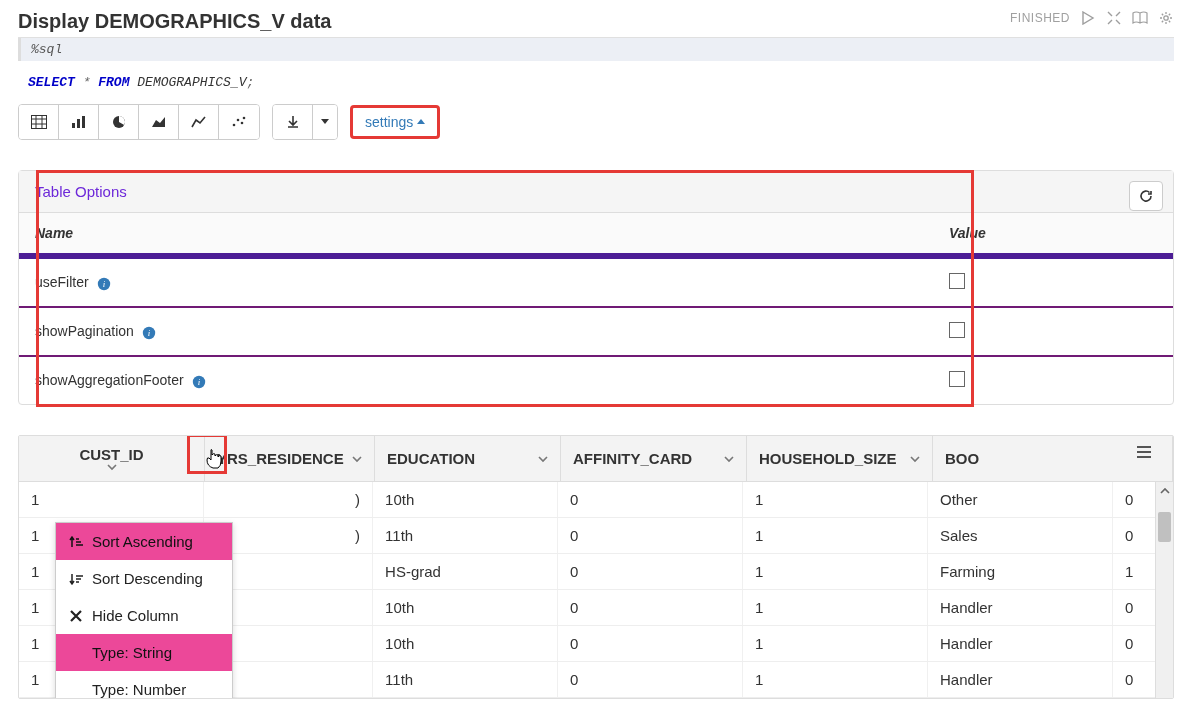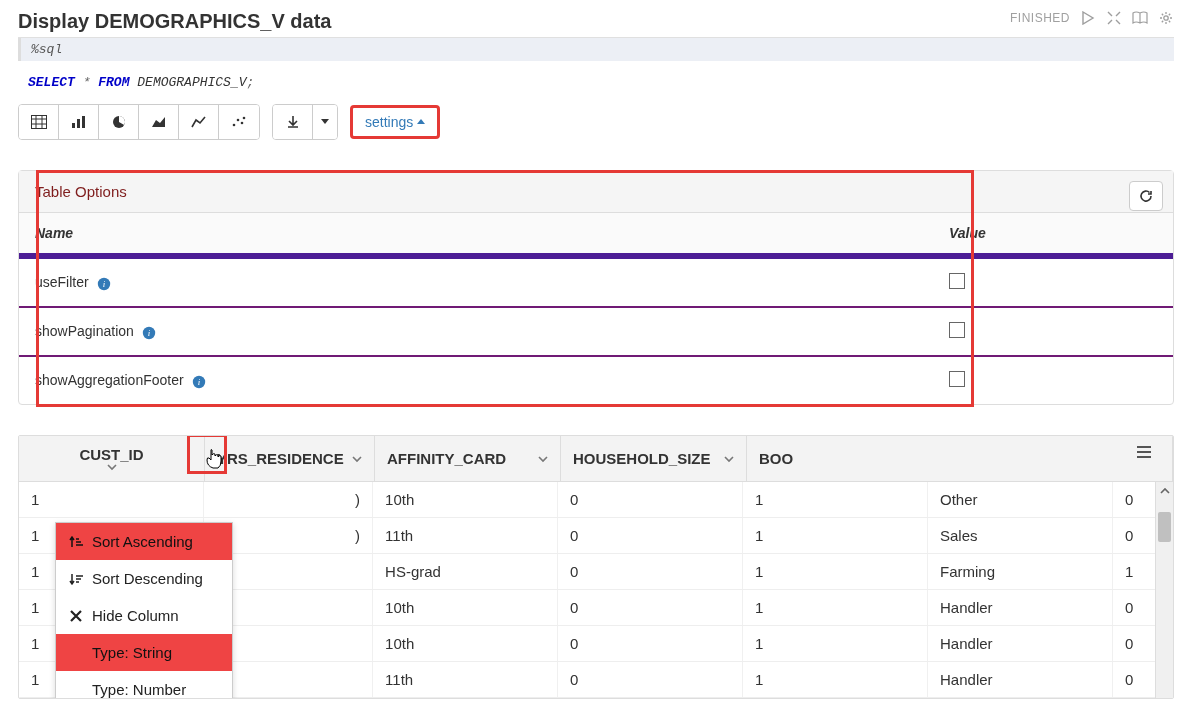--- a/index.html
+++ b/index.html
@@ -18,21 +18,21 @@
 .toolbar { display: flex; align-items: center; gap: 0; margin-top: 4px; }
 .btn-group { display: inline-flex; border: 1px solid #ccc; border-radius: 4px; overflow: hidden; margin-right: 12px; }
 .btn-group .tb-btn { border-right: 1px solid #ccc; }
 .btn-group .tb-btn:last-child { border-right: none; }
 .tb-btn { width: 40px; height: 34px; background: #fff; display: inline-flex; align-items: center; justify-content: center; cursor: pointer; color: #333; }
 .settings-btn { height: 34px; padding: 0 12px; border: 1px solid #ccc; border-radius: 4px; background: #fff; color: #337ab7; display: inline-flex; align-items: center; gap: 4px; cursor: pointer; font-size: 14px; }
 .red-box { border: 3px solid #e53935; }
 .settings-btn.red-box { padding: 0 12px; }
 .panel { margin-top: 30px; border: 1px solid #ddd; border-radius: 4px; position: relative; }
 .refresh-btn { position: absolute; right: 10px; top: 10px; width: 34px; height: 30px; border: 1px solid #ccc; border-radius: 4px; background: #fff; display: flex; align-items: center; justify-content: center; cursor: pointer; z-index: 2; }
-.panel-header { background: #f5f5f5; padding: 12px 16px; font-size: 15px; color: #7f1d1d; }
+.panel-header { background: #f5f5f5; padding: 12px 16px; font-size: 15px; color: #6d28d9; }
 .options-table { width: 100%; border-collapse: collapse; }
 .options-table th { text-align: left; padding: 12px 16px; font-style: italic; font-weight: 700; border-top: 1px solid #ddd; border-bottom: 6px solid #4c1d95; background: #fafafa; }
 .options-table td { padding: 14px 16px; border-bottom: 2px solid #701a75; }
 .options-table tr:last-child td { border-bottom: none; }
 .info-icon { display: inline-flex; width: 14px; height: 14px; vertical-align: middle; margin-left: 4px; color: #337ab7; }
 .checkbox { width: 16px; height: 16px; border: 1.5px solid #666; display: inline-block; cursor: pointer; }
 .options-wrap { position: relative; }
 .options-redbox { position: absolute; border: 3px solid #e53935; left: 18px; right: 200px; top: 0; bottom: -2px; pointer-events: none; }
 .data-area { margin-top: 30px; position: relative; border: 1px solid #ddd; border-radius: 2px; overflow: hidden; }
 .data-header { display: flex; background: #f3f3f3; border-bottom: 1px solid #ddd; }
@@ -48,21 +48,21 @@
 .c6 { flex: 1; min-width: 60px; }
 .data-body { position: relative; }
 .data-row { display: flex; border-bottom: 1px solid #eee; }
 .cell { padding: 9px 12px; font-size: 15px; color: #333; border-right: 1px solid #f0f0f0; }
 .cell:last-child { border-right: none; }
 .scrollbar { position: absolute; right: 0; top: 0; bottom: 0; width: 18px; background: #f0f0f0; border-left: 1px solid #ddd; }
 .scroll-up, .scroll-down { height: 18px; display: flex; align-items: center; justify-content: center; color: #666; cursor: pointer; }
 .scroll-thumb { position: absolute; top: 30px; left: 2px; right: 2px; height: 30px; background: #c0c0c0; border-radius: 2px; cursor: pointer; }
 .menu { position: absolute; left: 36px; top: 40px; width: 178px; background: #fff; border: 1px solid #ccc; box-shadow: 0 2px 6px rgba(0,0,0,0.15); z-index: 10; }
 .menu-item { padding: 10px 12px; font-size: 15px; color: #222; display: flex; align-items: center; gap: 8px; cursor: pointer; }
-.menu-item.hl { background: #ef4444; color: #111; }
+.menu-item.hl { background: #ec4899; color: #111; }
 .menu-item .mi-icon { width: 16px; display: inline-flex; align-items: center; justify-content: center; }
 .hamburger-col { position: absolute; right: 22px; top: 10px; color: #555; cursor: pointer; }
 .chev-redbox { position: absolute; border: 3px solid #e53935; width: 40px; height: 40px; left: 168px; top: -2px; pointer-events: none; z-index: 5; }
 .cursor-hand { position: absolute; left: 186px; top: 12px; z-index: 6; color: #000; pointer-events: none; }
 svg { display: block; }
 .options-table .val-col { width: 240px; margin-top: 24px; }
 </style>
 </head>
 <body>
 
@@ -239,20 +239,28 @@
         </span>
     </div>
     <div class="col c1">
       <span>YRS_RESIDENCE</span>
       <span class="chev">
           <svg width="10" height="8" viewBox="0 0 10 8">
             <path d="M1 2 L5 6 L9 2" fill="none" stroke="currentColor" stroke-width="1.6"></path>
           </svg>
         </span>
     </div>
+    <div class="col c2">
+      <span>EDUCATION</span>
+      <span class="chev">
+          <svg width="10" height="8" viewBox="0 0 10 8">
+            <path d="M1 2 L5 6 L9 2" fill="none" stroke="currentColor" stroke-width="1.6"></path>
+          </svg>
+        </span>
+    </div>
     <div class="col c3">
       <span>AFFINITY_CARD</span>
       <span class="chev">
           <svg width="10" height="8" viewBox="0 0 10 8">
             <path d="M1 2 L5 6 L9 2" fill="none" stroke="currentColor" stroke-width="1.6"></path>
           </svg>
         </span>
     </div>
     <div class="col c4">
       <span>HOUSEHOLD_SIZE</span>

